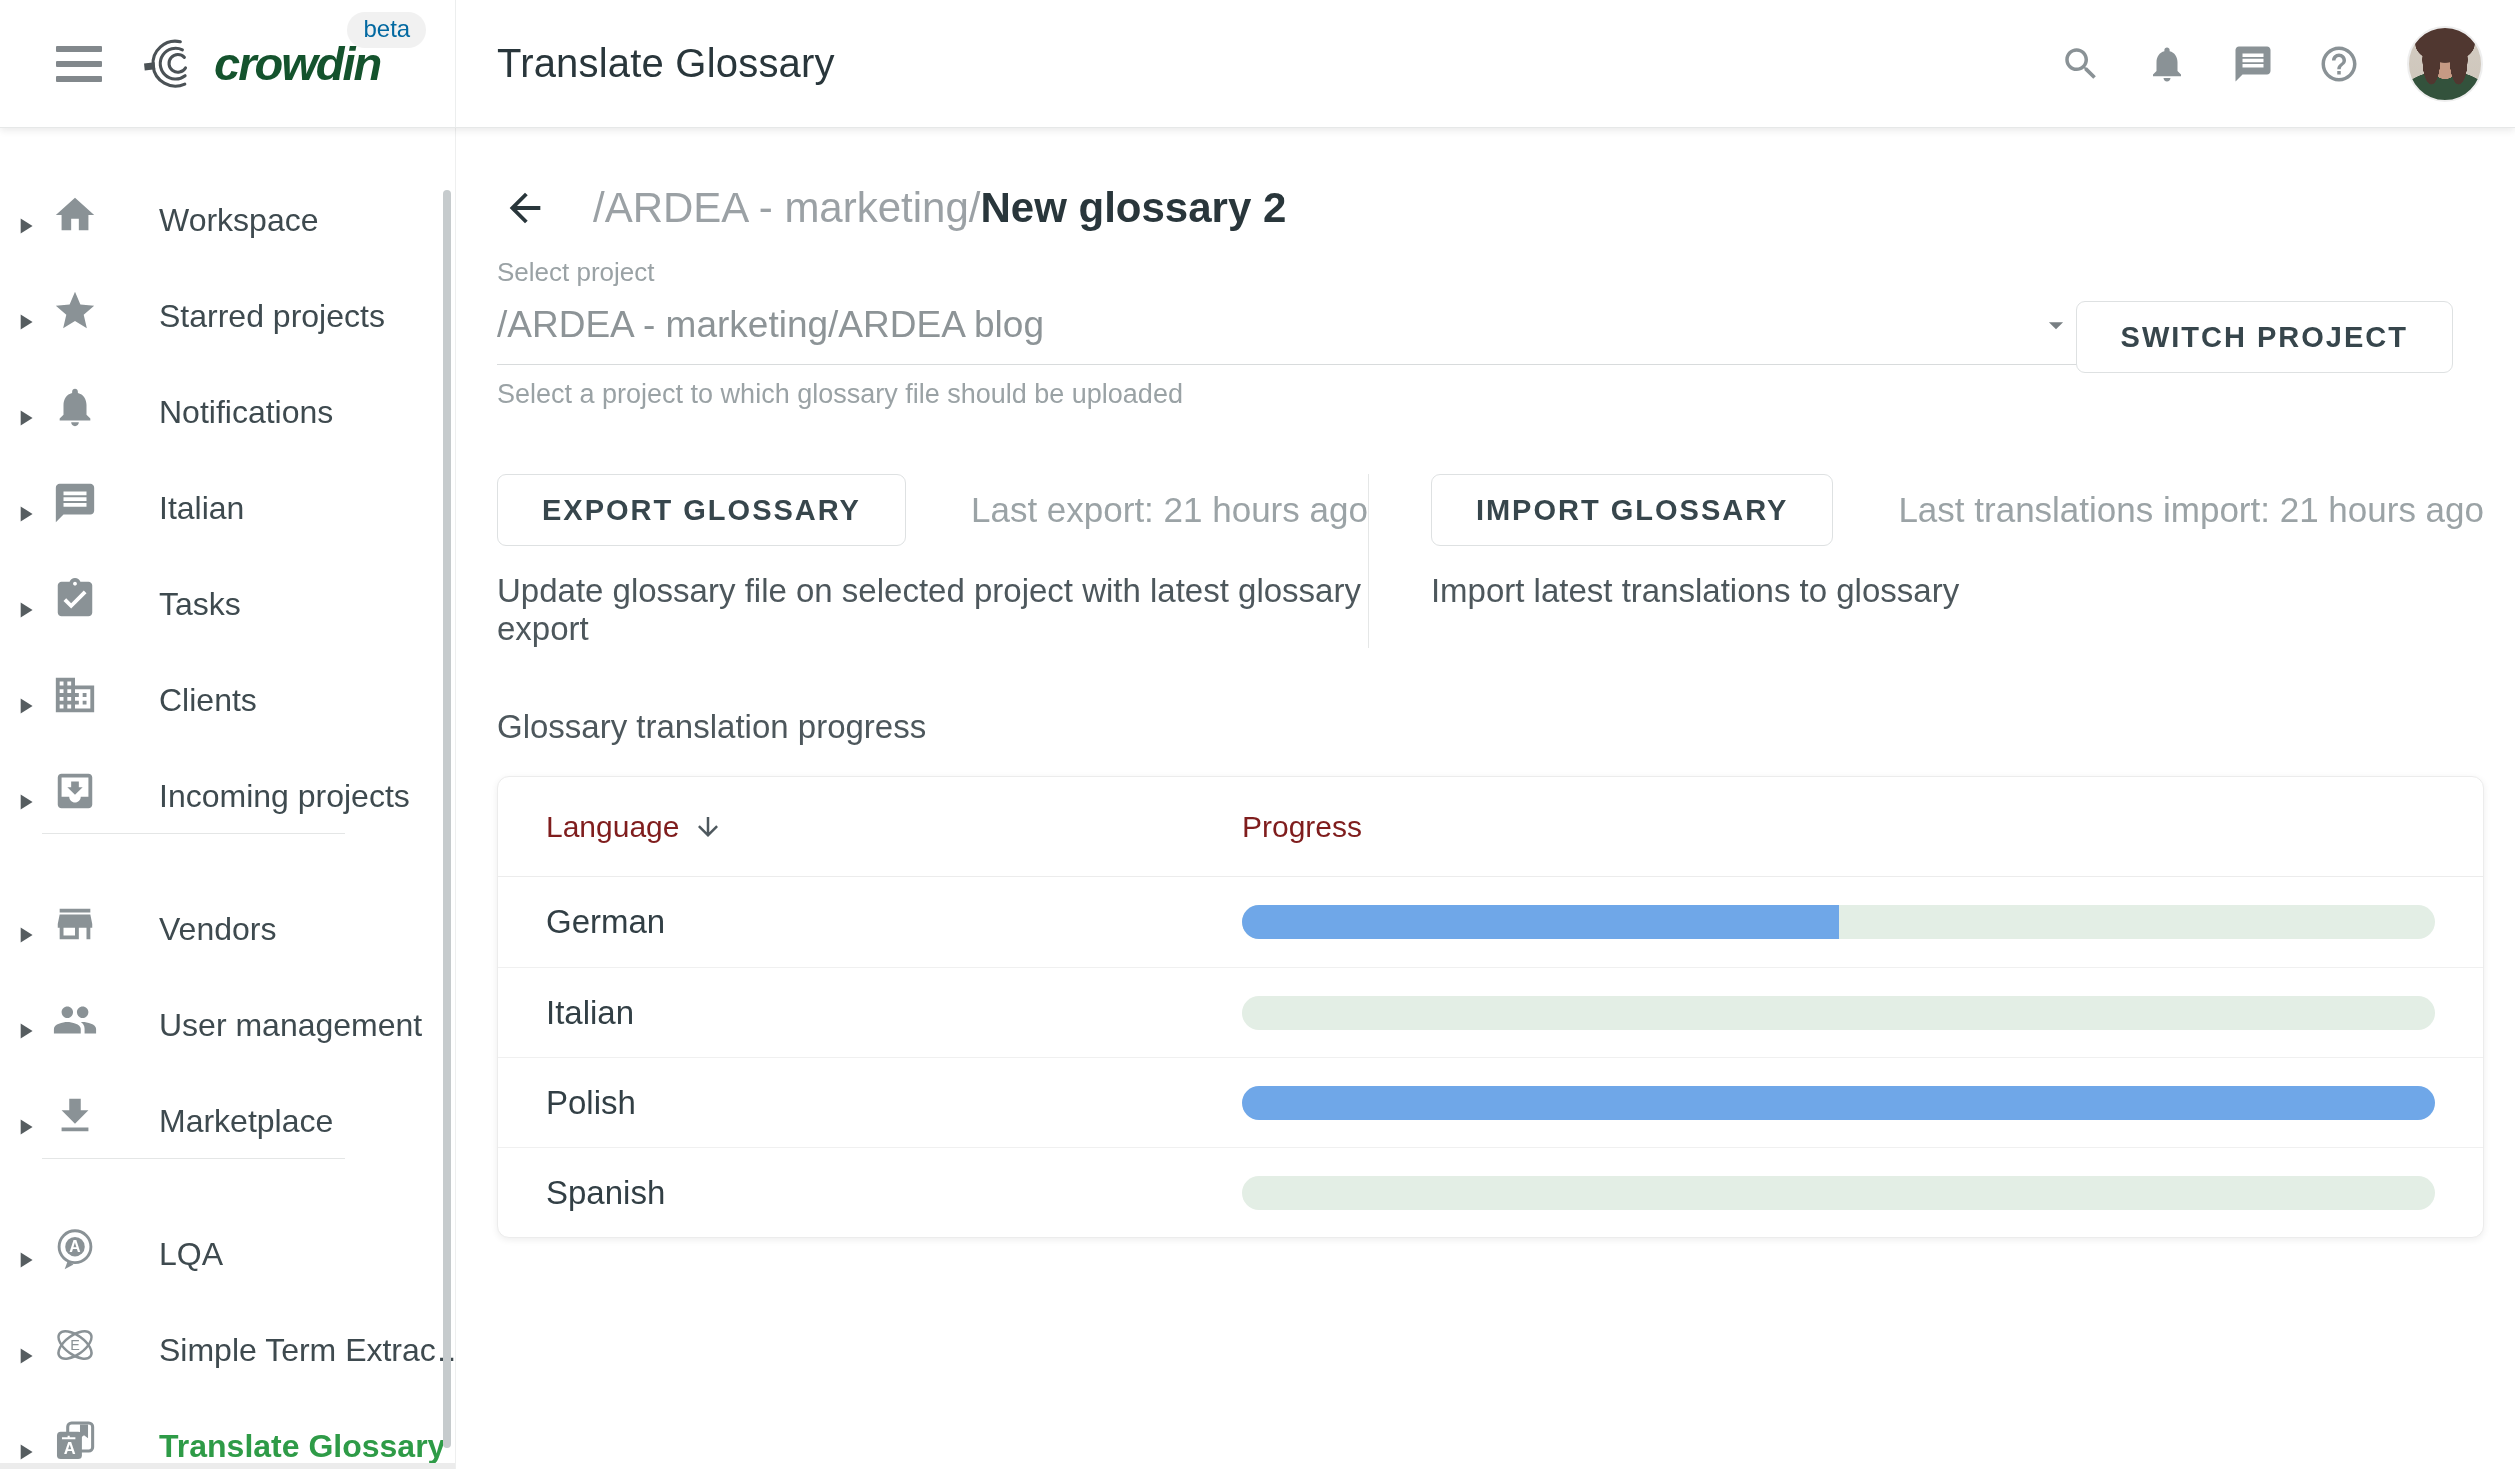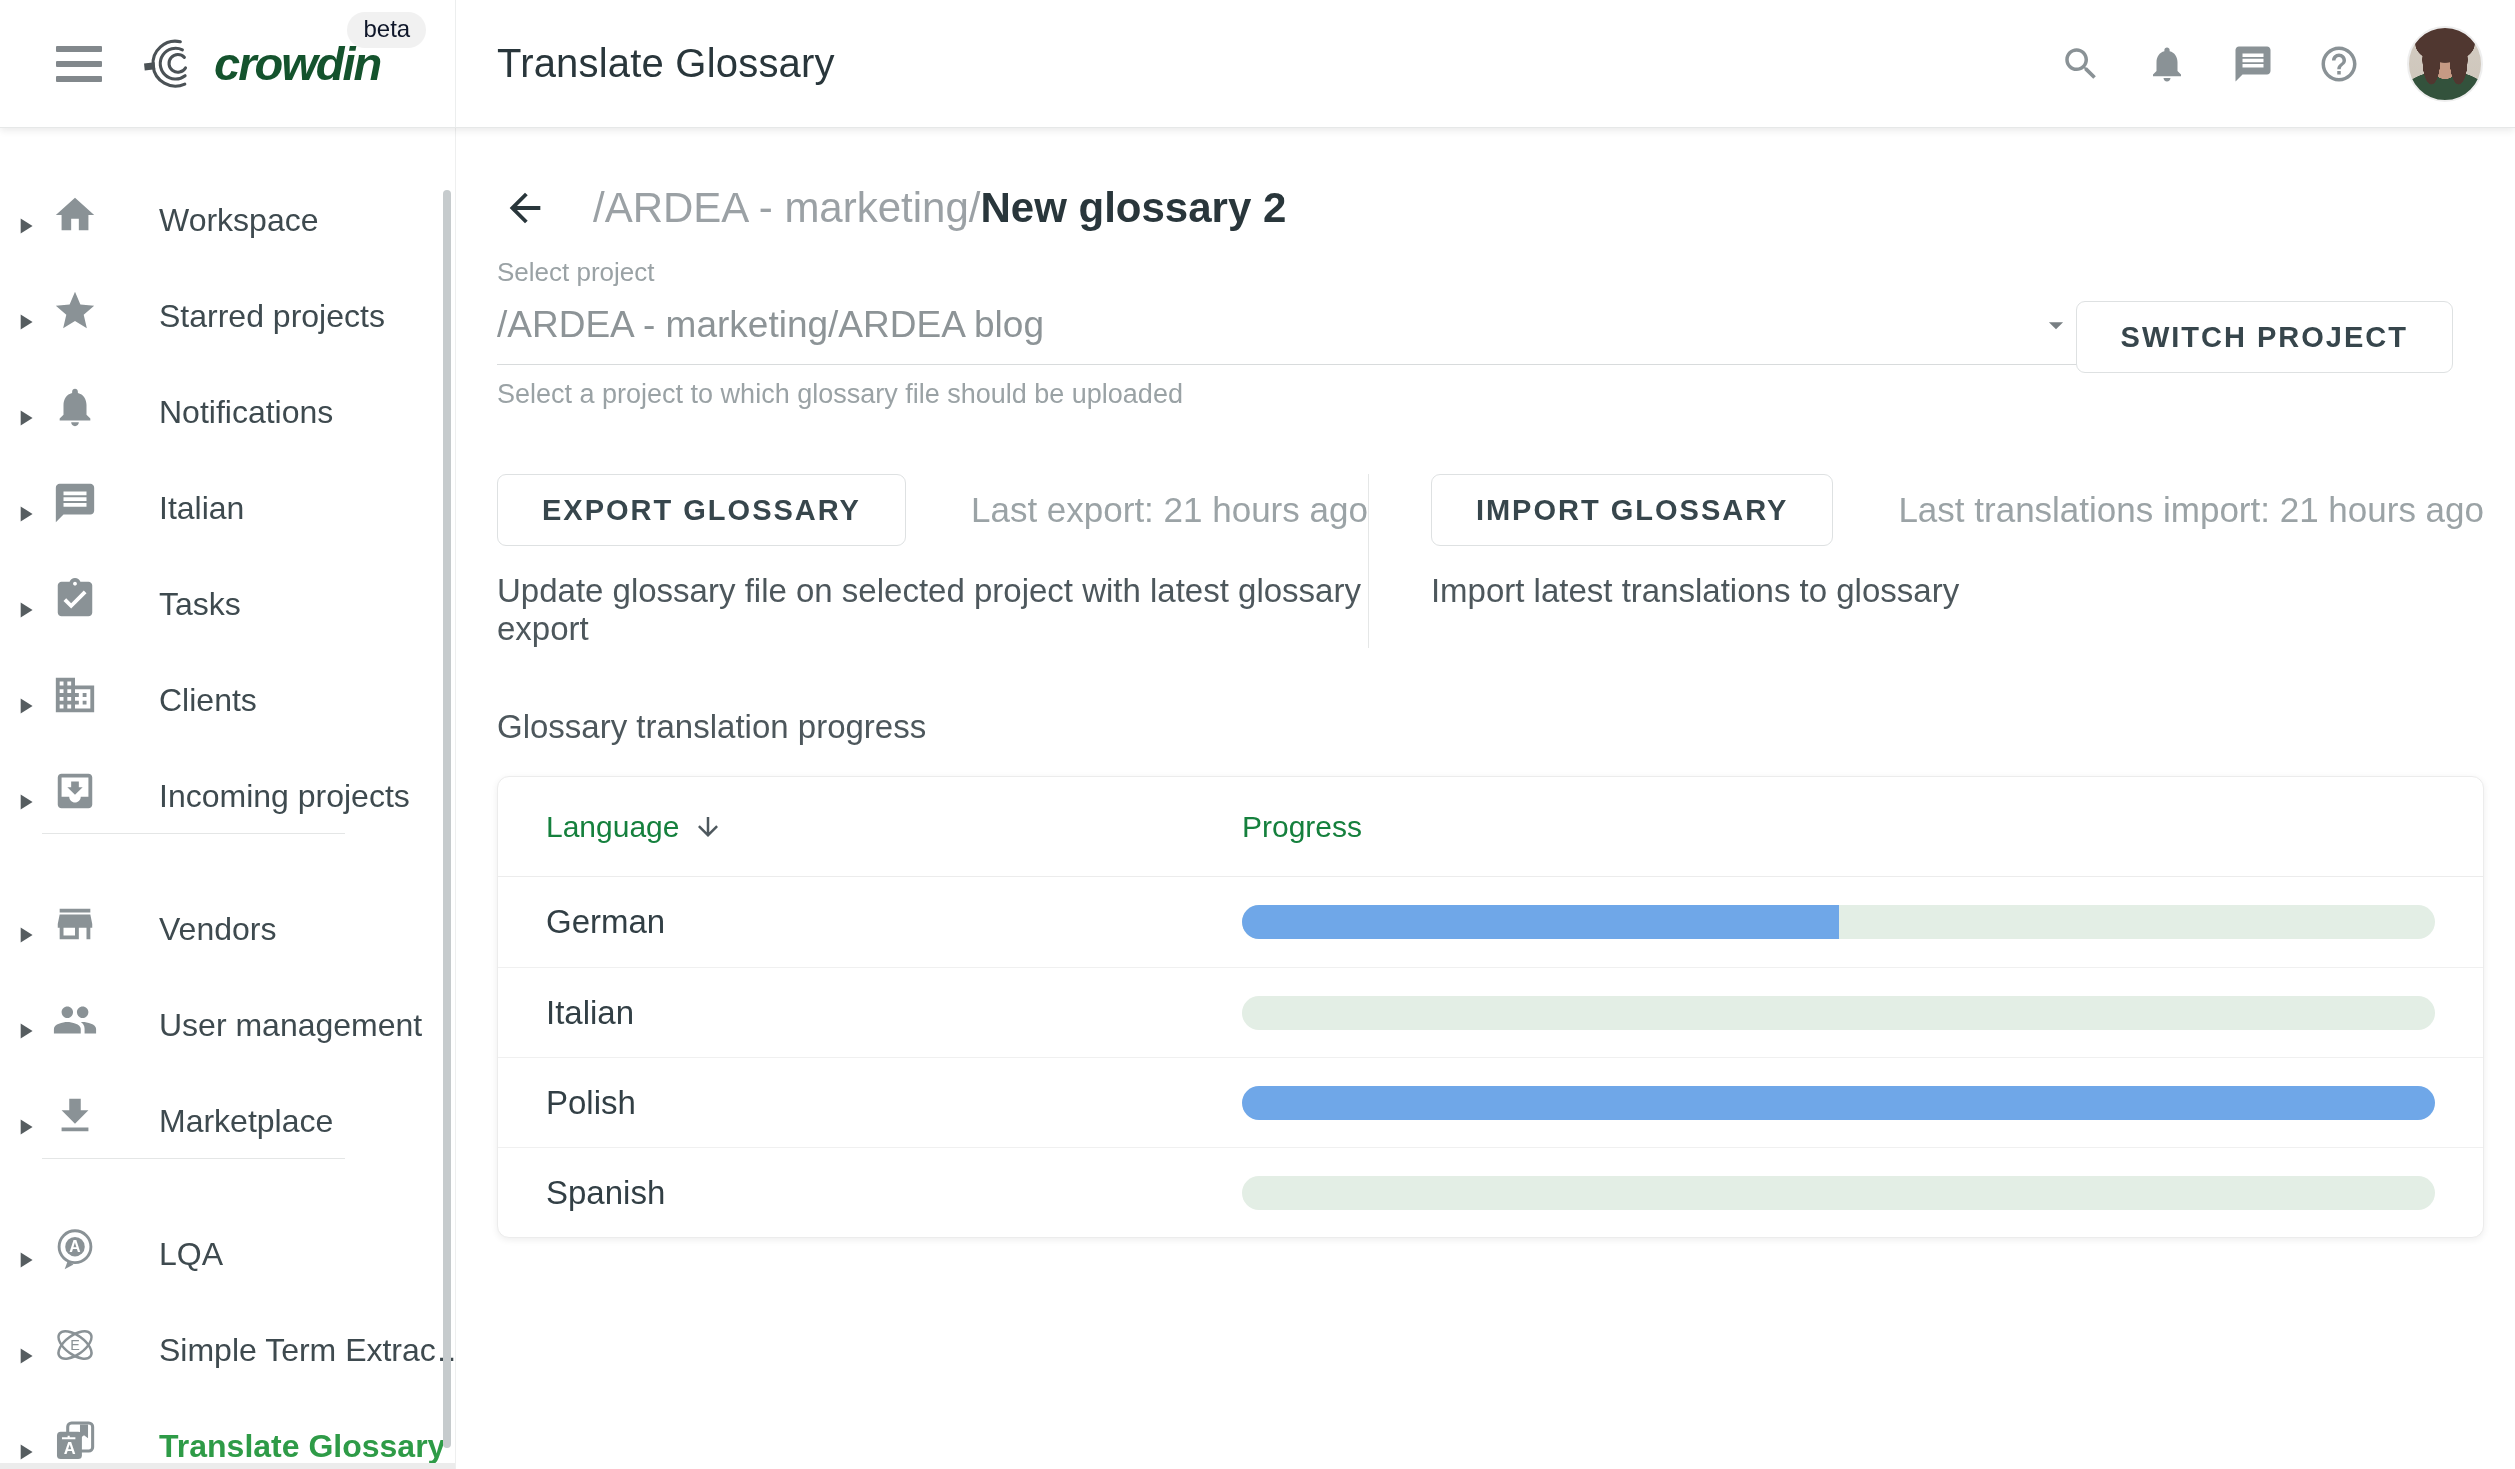--- a/index.html
+++ b/index.html
@@ -13,21 +13,21 @@
   .topbar-left { width:456px; flex:none; height:100%; display:flex; align-items:center;
     padding-left:56px; border-right:1px solid #eceeee; position:relative; }
   .hamburger { width:46px; height:36px; background:none; border:none; cursor:pointer;
     display:flex; flex-direction:column; justify-content:space-between; padding:0; }
   .hamburger span { display:block; height:6px; background:#82888c; border-radius:1px; }
   .logo { display:flex; align-items:baseline; margin-left:38px; position:relative; cursor:pointer; }
   .logo-mark { width:64px; height:52px; color:#4b5256; align-self:center; transform:rotate(-6deg); }
   .logo-mark svg { width:100%; height:100%; }
   .logo-text { font-size:47px; font-weight:700; font-style:italic; letter-spacing:-2px;
     color:#14532d; margin-left:10px; }
-  .beta { position:absolute; top:-24px; right:-46px; background:#f1f1f1; color:#0f172a;
+  .beta { position:absolute; top:-24px; right:-46px; background:#f1f1f1; color:#0369a1;
     font-size:24px; padding:3px 16px 5px; border-radius:18px; }
   .page-title { margin-left:41px; font-size:40px; font-weight:500; color:#29363b; letter-spacing:.2px; }
   .topbar-icons { margin-left:auto; display:flex; align-items:center; gap:34px; padding-right:32px; }
   .icon-btn { width:52px; height:52px; border:none; background:none; cursor:pointer;
     color:#8a9296; display:flex; align-items:center; justify-content:center; }
   .icon-btn svg { width:42px; height:42px; }
   .avatar { width:76px; height:76px; border-radius:50%; margin-left:8px; cursor:pointer;
     border:2px solid #eee; background:
       radial-gradient(ellipse 30px 19px at 50% 22%, #503730 0 98%, transparent 100%),
       radial-gradient(ellipse 9px 25px at 31% 44%, #503730 0 98%, transparent 100%),
@@ -90,21 +90,21 @@
   .action-desc { margin-top:26px; font-size:33px; color:#4d575c; }
   .v-divider { width:1px; background:#e5e7e7; flex:none; }
 
   .section-title { margin-top:60px; font-size:33px; font-weight:400; color:#4d575c; }
 
   .card { margin-top:30px; background:#fff; border:1px solid #ececec; border-radius:12px;
     box-shadow:0 2px 7px rgba(0,0,0,.07); overflow:hidden; }
   .t-head { height:100px; display:flex; align-items:center; border-bottom:1px solid #ececec; }
   .cell-lang { width:744px; flex:none; padding-left:48px; }
   .cell-progress { flex:1; padding-right:48px; }
-  .th { font-size:30px; color:#15803d; display:flex; align-items:center; }
+  .th { font-size:30px; color:#7f1d1d; display:flex; align-items:center; }
   .th-lang { cursor:pointer; }
   .sort-icon { width:30px; height:30px; margin-left:14px; color:#4e585e; }
   .sort-icon svg { width:30px; height:30px; }
   .t-row { height:90px; display:flex; align-items:center; }
   .t-row + .t-row { border-top:1px solid #f0f0f0; }
   .lang-name { font-size:33px; font-weight:500; color:#323f45; }
   .track { height:34px; border-radius:17px; background:var(--track,#e3eee5); overflow:hidden; }
   .fill { height:100%; background:var(--fill,#6fa7e8); }
 </style>
 </head>

